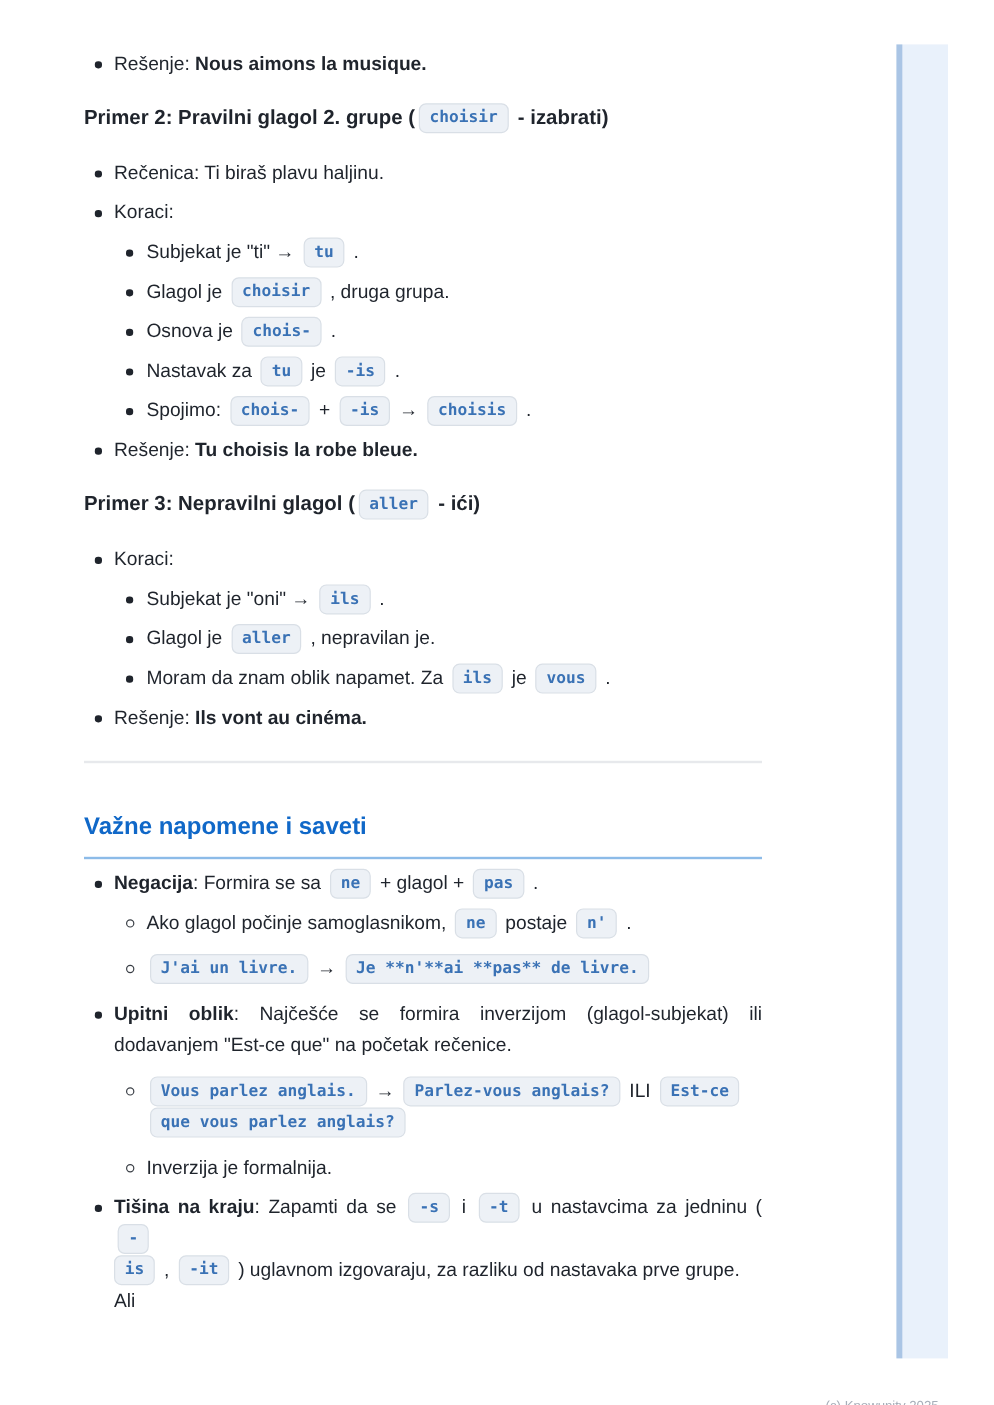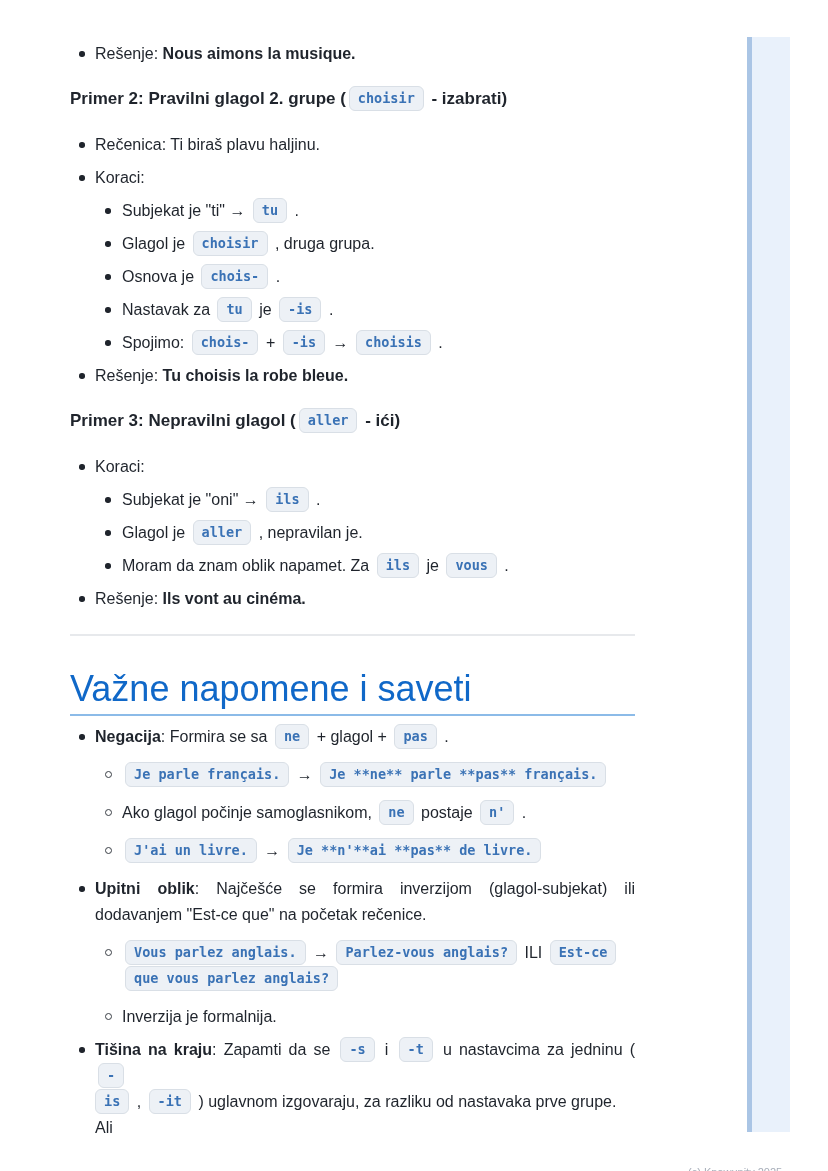--- a/index.html
+++ b/index.html
@@ -46,21 +46,21 @@
   .l2.circ > li::before{
     background:transparent;border:1.4px solid #3a3f46;
     width:5px;height:5px;top:9px;
   }
   .l2.circ > li.exrow{margin:12px 0;}
   h3{
     font-size:17px;font-weight:bold;line-height:24px;
     margin:19px 0 21px;color:var(--text);
   }
   h2{
-    font-size:36px;font-weight:normal;line-height:34px;
+    font-size:20px;font-weight:bold;line-height:34px;
     color:var(--blue);
     margin:36px 0 0;
     padding-bottom:8px;
     border-bottom:2px solid var(--underline);
   }
   hr{
     border:none;border-top:2px solid var(--divider);
     margin:22px 0 0;
   }
   .notes{margin-top:8px;}
@@ -144,21 +144,20 @@
 
     <hr>
 
     <h2>Važne napomene i saveti</h2>
 
     <ul class="l1 notes">
 
       <li>
         <strong>Negacija</strong><span>: Formira se sa </span><code class="chip">ne</code><span> + glagol + </span><code class="chip">pas</code><span> .</span>
         <ul class="l2 circ">
-          <li class="exrow"><code class="chip">Je parle français.</code><span> → </span><code class="chip">Je **ne** parle **pas** français.</code></li>
           <li><span>Ako glagol počinje samoglasnikom, </span><code class="chip">ne</code><span> postaje </span><code class="chip">n'</code><span> .</span></li>
           <li class="exrow"><code class="chip">J'ai un livre.</code><span> → </span><code class="chip">Je **n'**ai **pas** de livre.</code></li>
         </ul>
       </li>
 
       <li>
         <div class="jline"><strong>Upitni oblik</strong><span>: Najčešće se formira inverzijom (glagol-subjekat) ili</span></div>
         <div>dodavanjem "Est-ce que" na početak rečenice.</div>
         <ul class="l2 circ">
           <li class="exrow">

